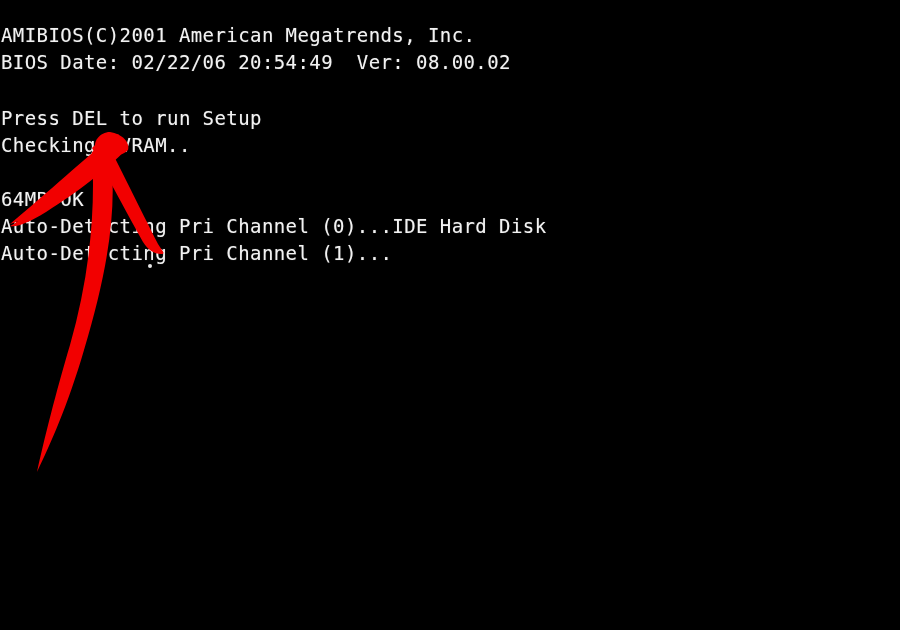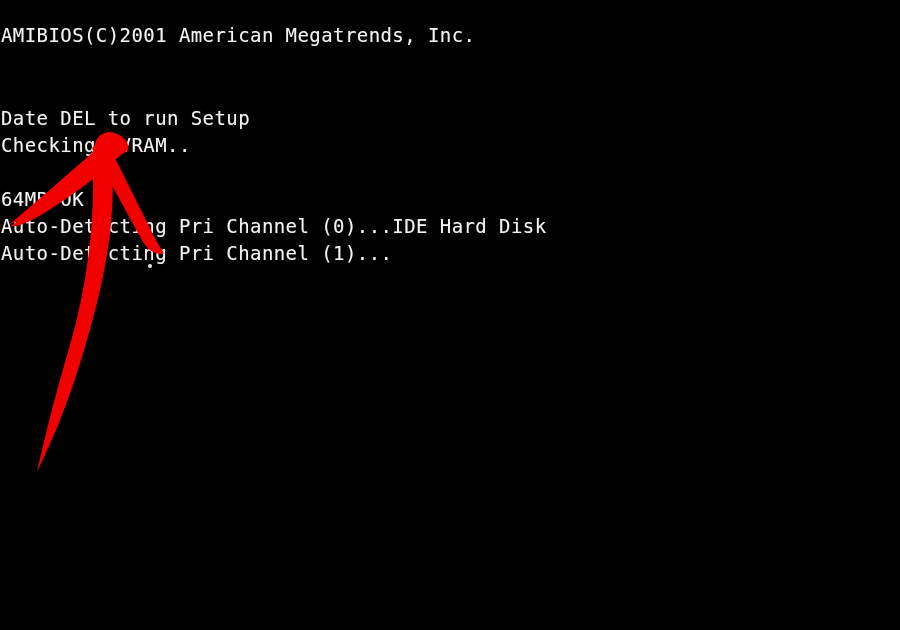--- a/index.html
+++ b/index.html
@@ -65,22 +65,23 @@
     opacity: 0.9;
   }
 </style>
 </head>
 <body>
 
 <div id="screen">
 
   <div class="post-text">
     <div class="post-line ln0">AMIBIOS(C)2001 American Megatrends, Inc.</div>
+    <div class="post-line ln1">BIOS Date: 02/22/06 20:54:49  Ver: 08.00.02</div>
 
-    <div class="post-line ln3">Date DEL to run Setup</div>
+    <div class="post-line ln3">Press DEL to run Setup</div>
     <div class="post-line ln4">Checking NVRAM..</div>
 
     <div class="post-line ln6">64MB OK</div>
     <div class="post-line ln7">Auto-Detecting Pri Channel (0)...IDE Hard Disk</div>
     <div class="post-line ln8">Auto-Detecting Pri Channel (1)...</div>
   </div>
 
   <svg id="annotation-layer" viewBox="0 0 900 630" width="900" height="630">
     <defs>
       <linearGradient id="fadeTail" x1="0" y1="0" x2="0" y2="1">

